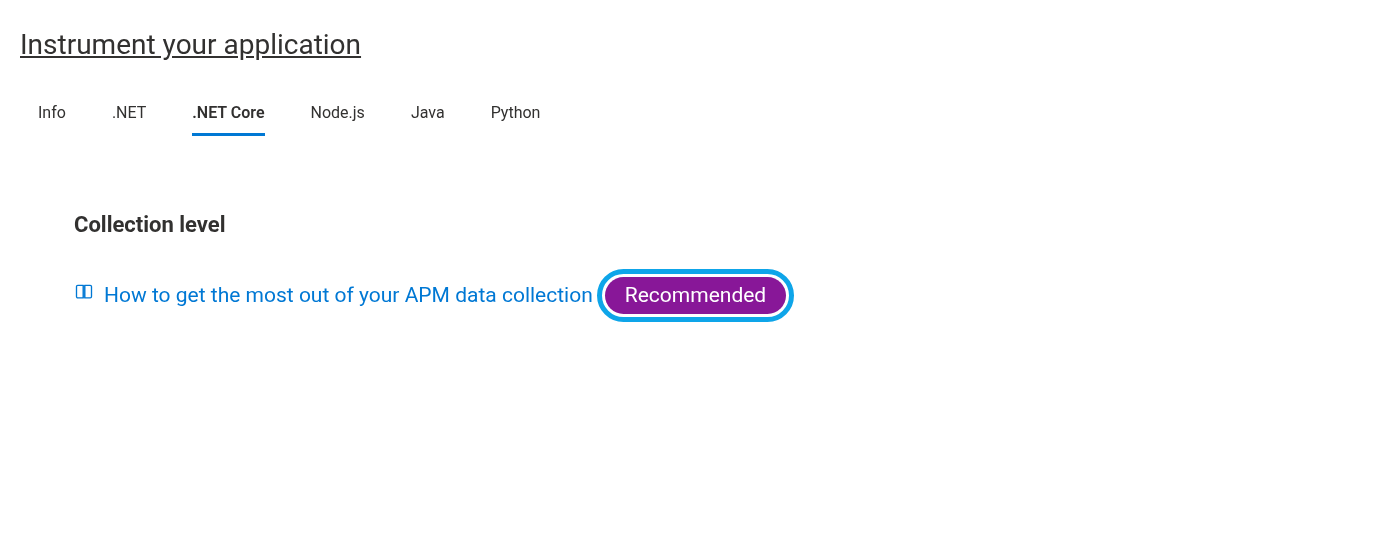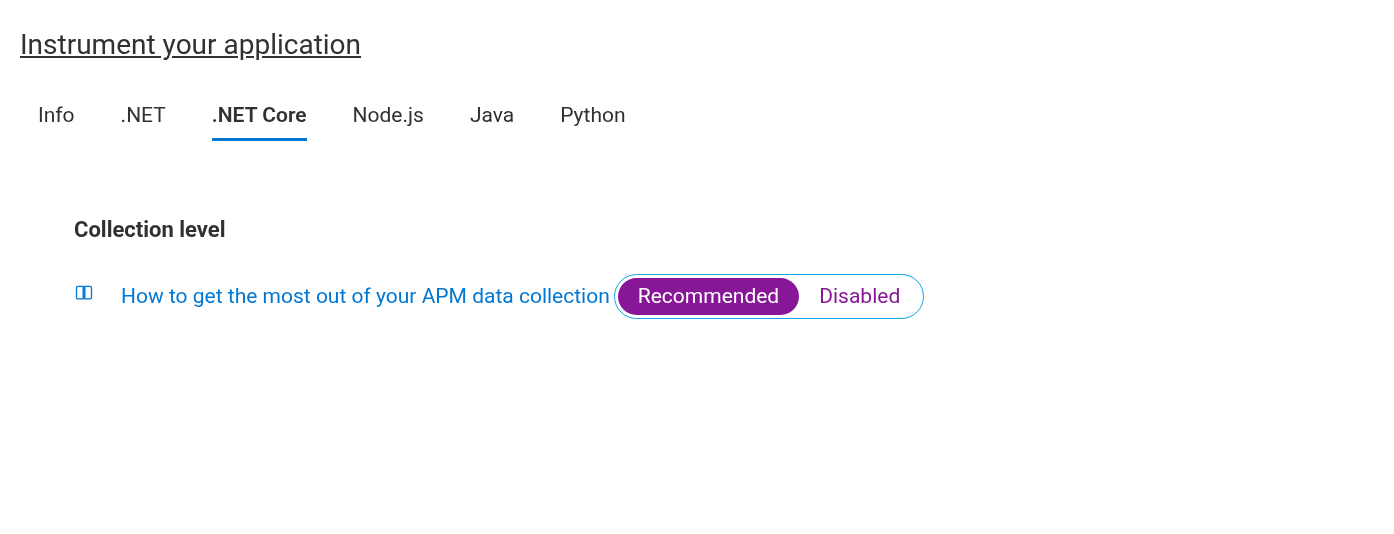--- a/index.html
+++ b/index.html
@@ -26,21 +26,21 @@
     text-decoration: underline;
   }
 
   .tablist {
     display: flex;
     gap: 46px;
     padding-left: 18px;
     margin-bottom: 76px;
   }
   .tab {
-    font-size: 21px;
+    font-size: 16px;
     color: #323130;
     padding: 6px 0 14px 0;
     cursor: pointer;
     position: relative;
     font-weight: 400;
     white-space: nowrap;
   }
   .tab.active {
     font-weight: 600;
   }
@@ -70,36 +70,36 @@
     font-size: 21px;
     font-weight: 400;
     color: #323130;
     margin: 0 0 28px 0;
     line-height: 1.4;
   }
 
   .doc-link {
     display: inline-flex;
     align-items: center;
-    gap: 27px;
+    gap: 10px;
     font-size: 21px;
     color: #0078d4;
     cursor: pointer;
     margin-bottom: 44px;
     justify-content: flex-end;
   }
   .doc-link svg {
     flex: 0 0 auto;
     stroke: #0078d4;
   }
 
   .pill-toggle {
     display: inline-flex;
     align-items: center;
-    border: 1px solid #0ea5e9;
+    border: 5px solid #0ea5e9;
     border-radius: 28px;
     padding: 3px;
     background: #ffffff;
   }
   .pill-option {
     font-size: 21px;
     padding: 6px 20px;
     border-radius: 24px;
     cursor: pointer;
     line-height: 1.2;
@@ -140,18 +140,17 @@
           <path d="M3 5.5C3 4.7 3.7 4 4.5 4H11v15H4.5C3.7 19 3 18.3 3 17.5V5.5Z"></path>
           <path d="M21 5.5C21 4.7 20.3 4 19.5 4H13v15h6.5c.8 0 1.5-.7 1.5-1.5V5.5Z"></path>
           <line x1="12" y1="4" x2="12" y2="19"></line>
         </svg>
       </span>
       <span>How to get the most out of your APM data collection</span>
     </div>
 
     <div class="pill-toggle">
       <div class="pill-option selected">Recommended</div>
-      <div class="pill-option unselected">Disabled</div>
     </div>
 
   </div>
 
 </div>
 
 </body></html>

